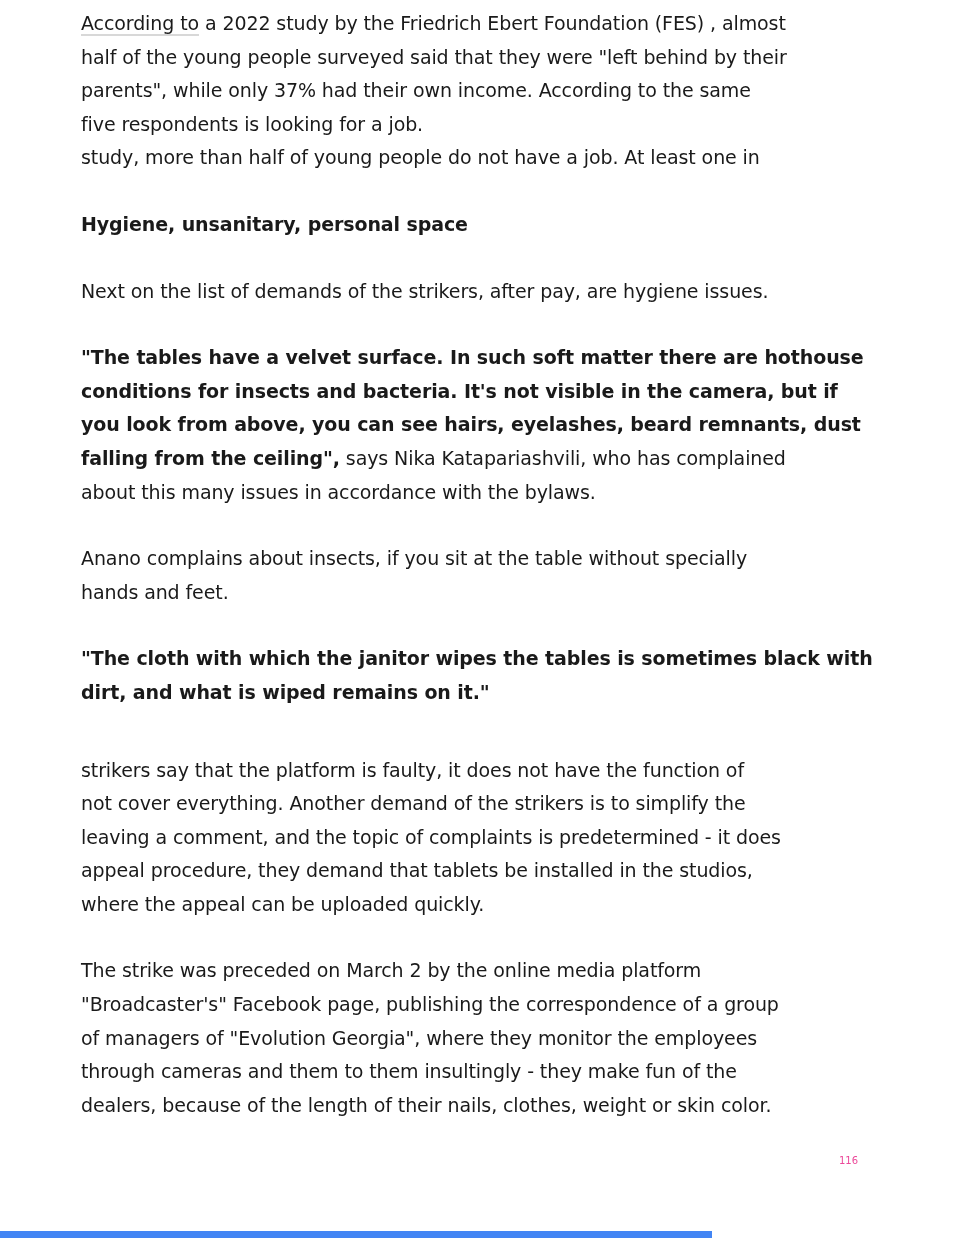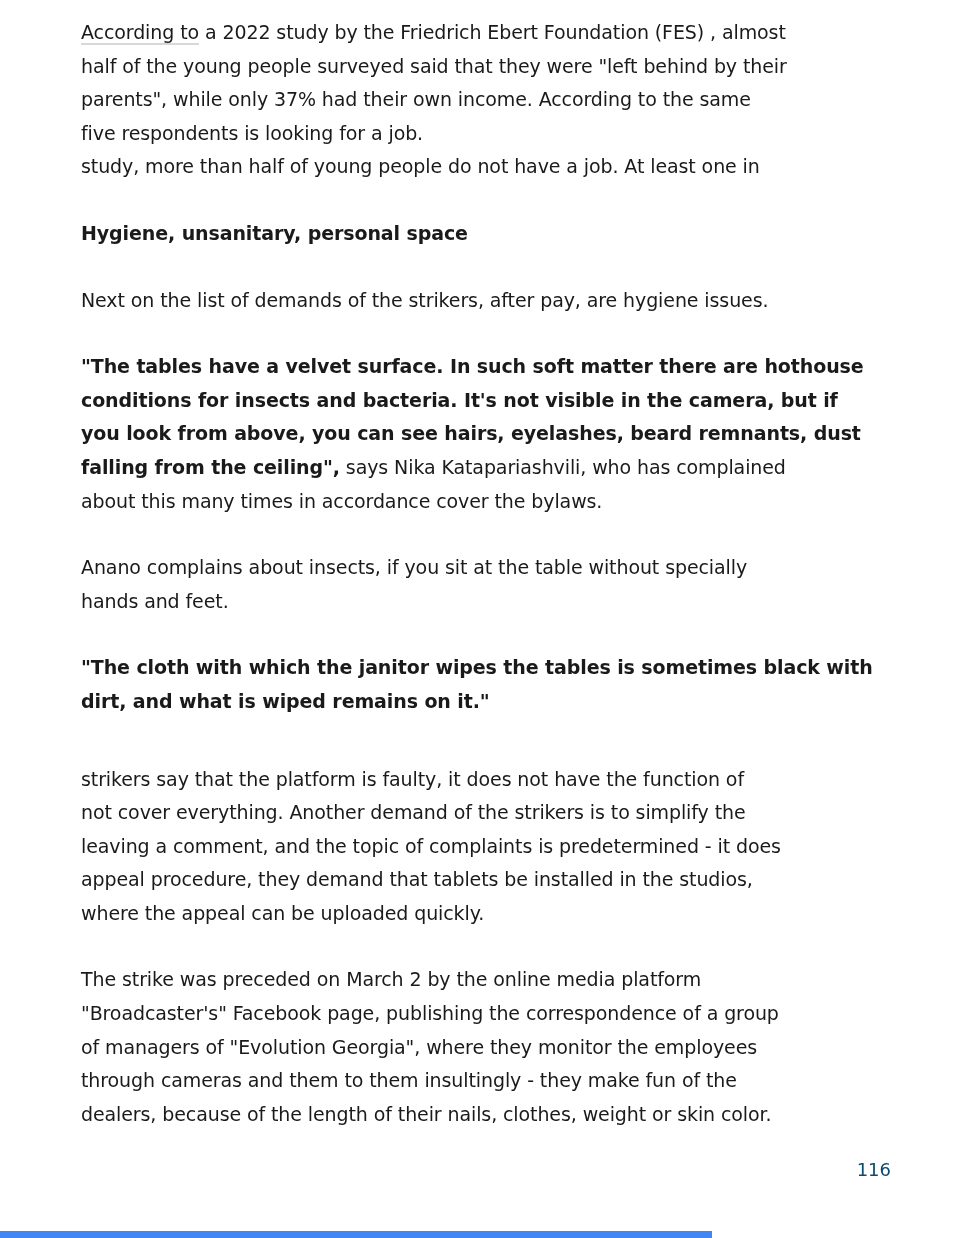--- a/index.html
+++ b/index.html
@@ -6,44 +6,44 @@
   body {
     width: 956px;
     height: 1238px;
     background: #ffffff;
     position: relative;
     overflow: hidden;
     font-family: "DejaVu Sans", "Liberation Sans", sans-serif;
     color: #1a1a1a;
   }
   .doc {
-    padding: 16px 81px 0 81px;
+    padding: 7px 81px 0 81px;
   }
   .block { margin-bottom: 33px; }
   .doc .block:nth-child(6) { margin-bottom: 44px; } 
   .line {
     font-size: 19px;
     line-height: 33.6px;
     height: 33.6px;
     white-space: pre;
     letter-spacing: -0.1px;
   }
   .block.heading .line { font-weight: 700; }
   span.b { font-weight: 700; }
   span.u {
     border-bottom: 2px solid #d8d8d8;
     cursor: pointer;
   }
   .page-number {
     text-align: right;
-    padding-right: 65px;
-    font-size: 18px;
+    padding-right: 98px;
+    font-size: 10px;
     line-height: 16px;
     margin-top: -2px;
-    color: #0c4a6e;
+    color: #ec4899;
   }
   .bottom-bar {
     position: absolute;
     left: 0;
     bottom: 0;
     width: 712px;
     height: 7px;
     background: #4285f4;
   }
 </style>
@@ -62,21 +62,21 @@
       <div class="line"><span class="b">Hygiene, unsanitary, personal space</span></div>
     </div>
     <div class="block paragraph">
       <div class="line"><span>Next on the list of demands of the strikers, after pay, are hygiene issues.</span></div>
     </div>
     <div class="block paragraph">
       <div class="line"><span class="b">"The tables have a velvet surface. In such soft matter there are hothouse</span></div>
       <div class="line"><span class="b">conditions for insects and bacteria. It's not visible in the camera, but if</span></div>
       <div class="line"><span class="b">you look from above, you can see hairs, eyelashes, beard remnants, dust</span></div>
       <div class="line"><span class="b">falling from the ceiling",</span><span> says Nika Katapariashvili, who has complained</span></div>
-      <div class="line"><span>about this many times in accordance cover the bylaws.</span></div>
+      <div class="line"><span>about this many issues in accordance with the bylaws.</span></div>
     </div>
     <div class="block paragraph">
       <div class="line"><span>Anano complains about insects, if you sit at the table without specially</span></div>
       <div class="line"><span>hands and feet.</span></div>
     </div>
     <div class="block paragraph">
       <div class="line"><span class="b">"The cloth with which the janitor wipes the tables is sometimes black with</span></div>
       <div class="line"><span class="b">dirt, and what is wiped remains on it."</span></div>
     </div>
     <div class="block paragraph">

